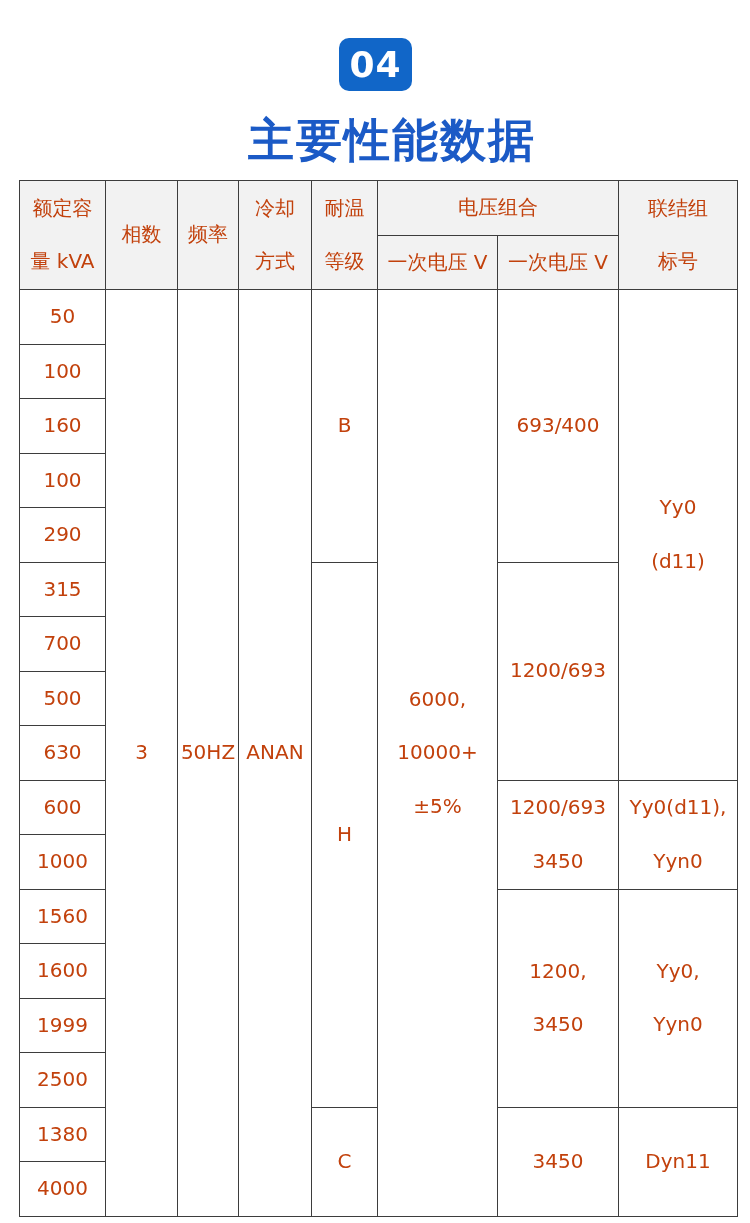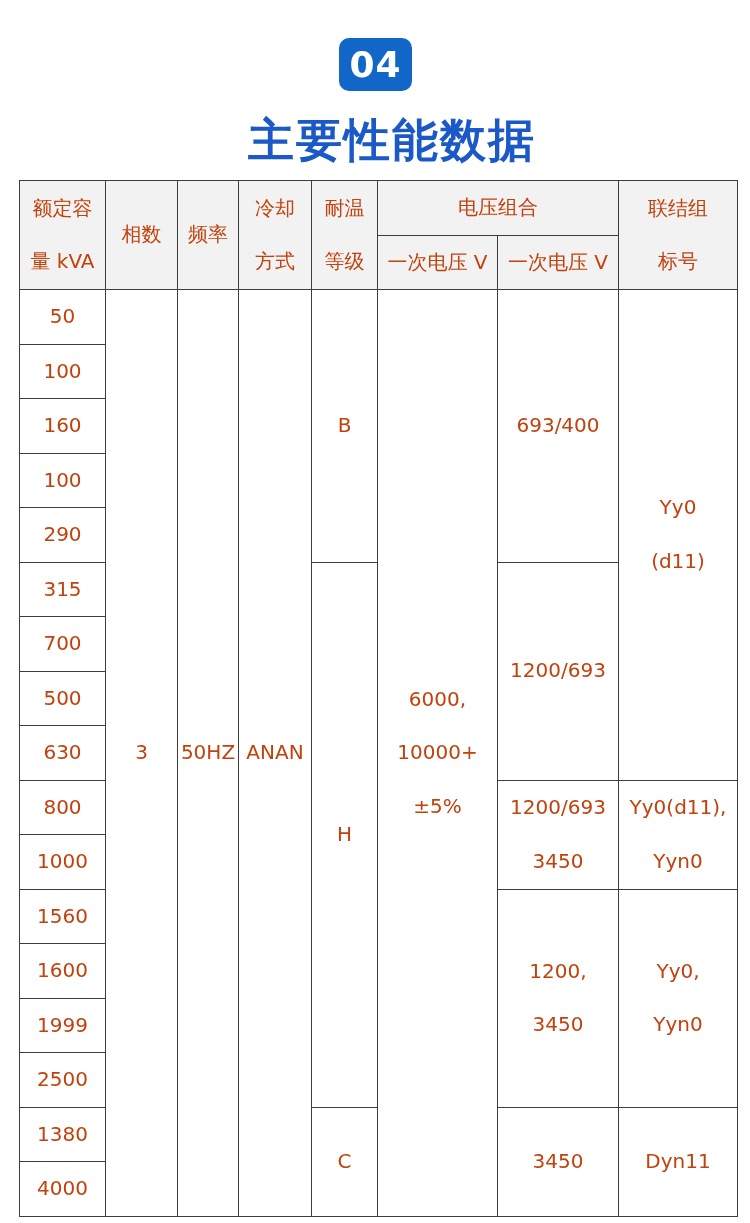--- a/index.html
+++ b/index.html
@@ -149,21 +149,21 @@
       <tr>
         <td>700</td>
       </tr>
       <tr>
         <td>500</td>
       </tr>
       <tr>
         <td>630</td>
       </tr>
       <tr>
-        <td>800</td>
+        <td>600</td>
         <td rowspan="2">1200/693
 3450</td>
         <td rowspan="2">Yy0(d11),
 Yyn0</td>
       </tr>
       <tr>
         <td>1000</td>
       </tr>
       <tr>
         <td>1560</td>

